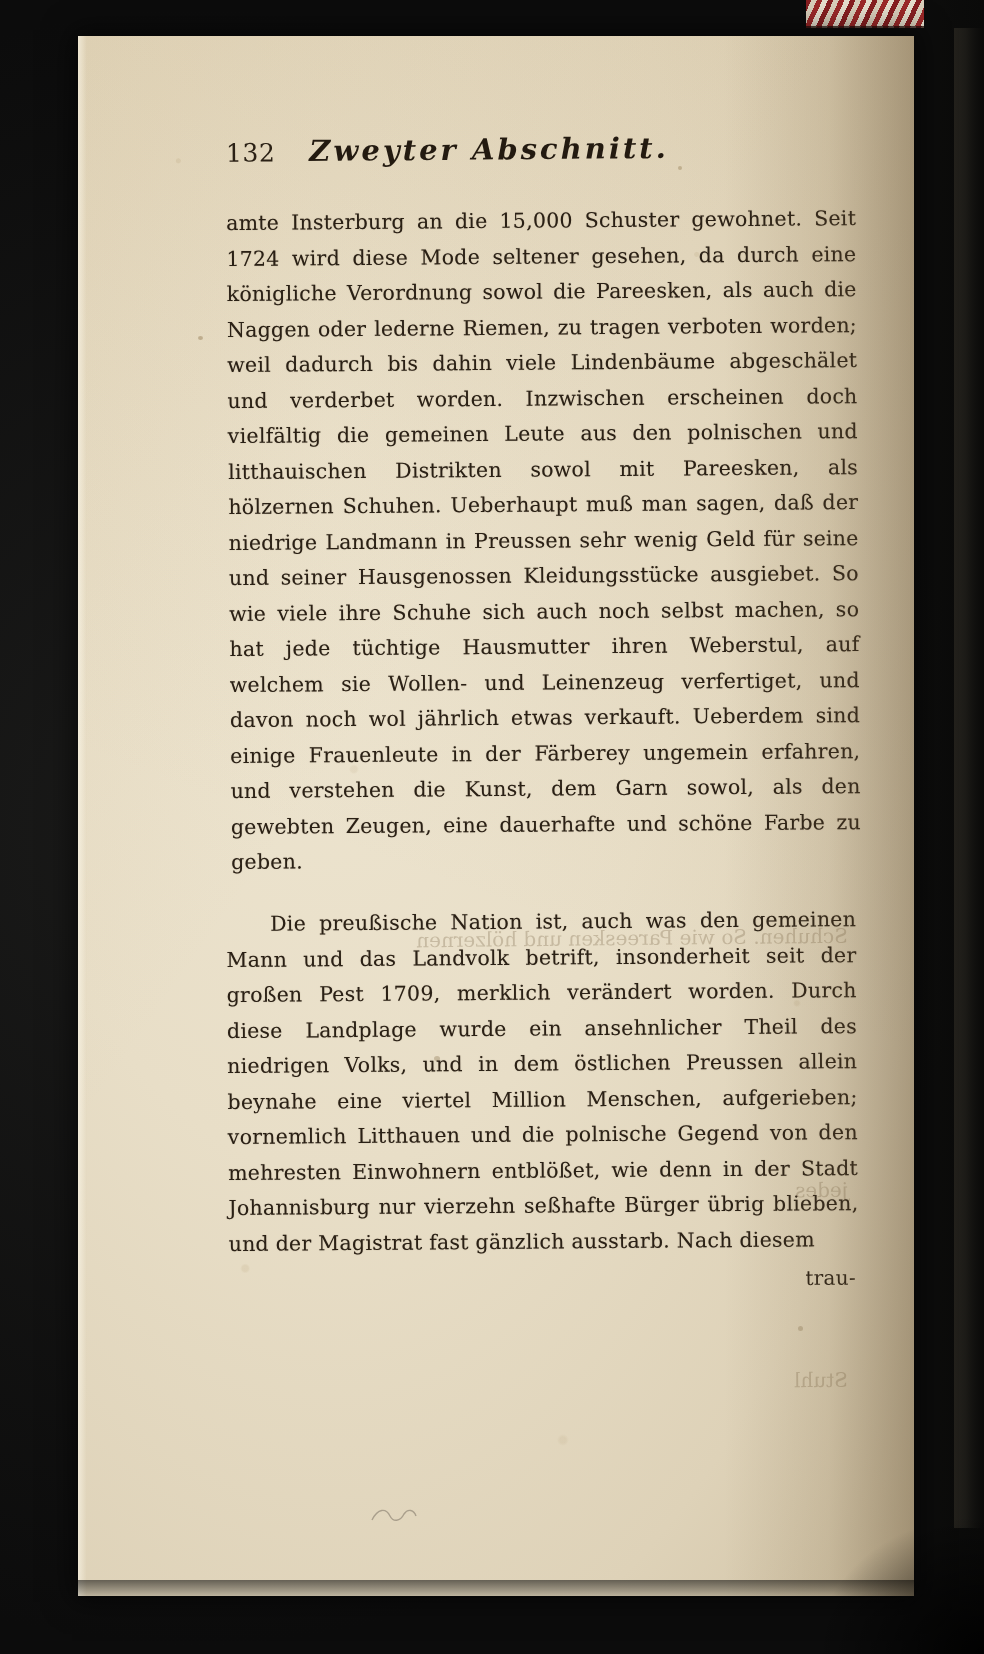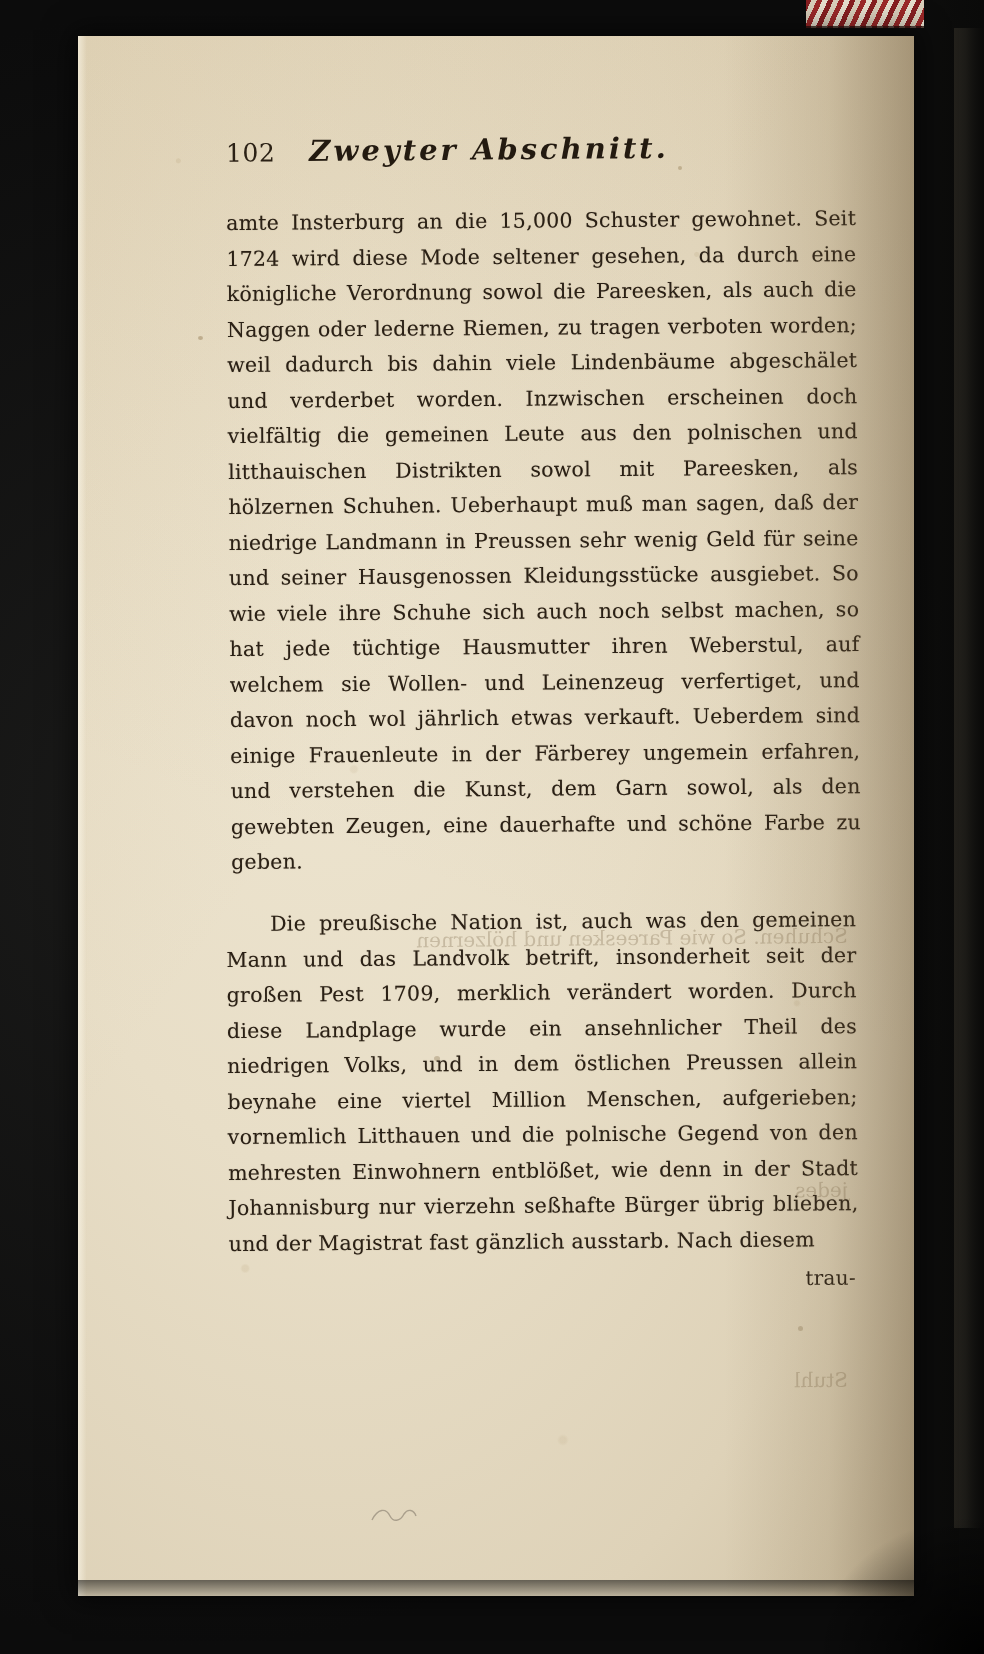--- a/index.html
+++ b/index.html
@@ -246,21 +246,21 @@
     <div class="spot" style="left:356px; top:1020px; width:6px; height:5px; background:rgba(110,86,46,0.28);"></div>
     <div class="spot" style="left:720px; top:1290px; width:5px; height:5px; background:rgba(110,86,46,0.26);"></div>
 
     <svg class="pencil" viewBox="0 0 48 20">
       <path d="M2 14 C8 2, 16 2, 20 10 C23 16, 30 16, 34 8 C38 2, 44 4, 46 10" fill="none" stroke="rgba(90,80,70,0.75)" stroke-width="1.4"></path>
     </svg>
 
     <div class="text-col">
 
       <div class="running-head">
-        <span class="folio">102</span>
+        <span class="folio">132</span>
         <span class="head-title">Zweyter Abschnitt.</span>
       </div>
 
       <p class="para">amte Insterburg an die 15,000 Schuster gewohnet. Seit 1724 wird diese Mode seltener gesehen, da durch eine königliche Verordnung sowol die Pareesken, als auch die Naggen oder lederne Riemen, zu tragen verboten worden; weil dadurch bis dahin viele Lindenbäume abgeschälet und verderbet worden. Inzwischen erscheinen doch vielfältig die gemeinen Leute aus den polnischen und litthauischen Distrikten sowol mit Pareesken, als hölzernen Schuhen. Ueberhaupt muß man sagen, daß der niedrige Landmann in Preussen sehr wenig Geld für seine und seiner Hausgenossen Kleidungsstücke ausgiebet. So wie viele ihre Schuhe sich auch noch selbst machen, so hat jede tüchtige Hausmutter ihren Weberstul, auf welchem sie Wollen- und Leinenzeug verfertiget, und davon noch wol jährlich etwas verkauft. Ueberdem sind einige Frauenleute in der Färberey ungemein erfahren, und verstehen die Kunst, dem Garn sowol, als den gewebten Zeugen, eine dauerhafte und schöne Farbe zu geben.</p>
 
       <p class="para indent">Die preußische Nation ist, auch was den gemeinen Mann und das Landvolk betrift, insonderheit seit der großen Pest 1709, merklich verändert worden. Durch diese Landplage wurde ein ansehnlicher Theil des niedrigen Volks, und in dem östlichen Preussen allein beynahe eine viertel Million Menschen, aufgerieben; vornemlich Litthauen und die polnische Gegend von den mehresten Einwohnern entblößet, wie denn in der Stadt Johannisburg nur vierzehn seßhafte Bürger übrig blieben, und der Magistrat fast gänzlich ausstarb. Nach diesem</p>
 
       <div class="catchword">trau-</div>
     </div>
   </div>

